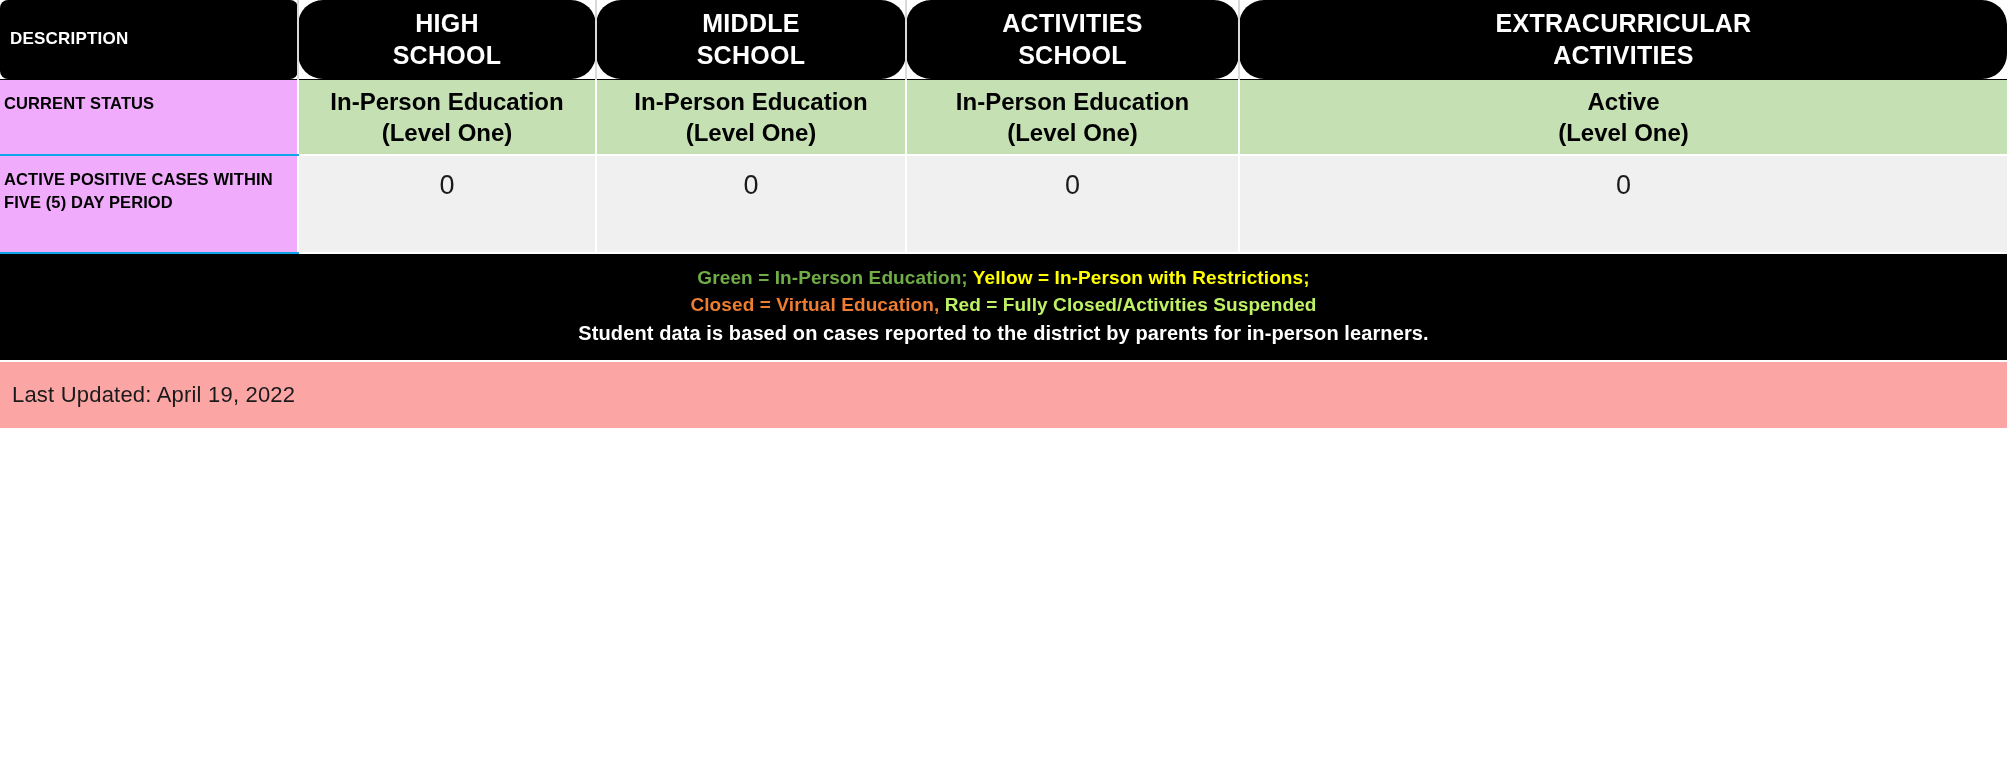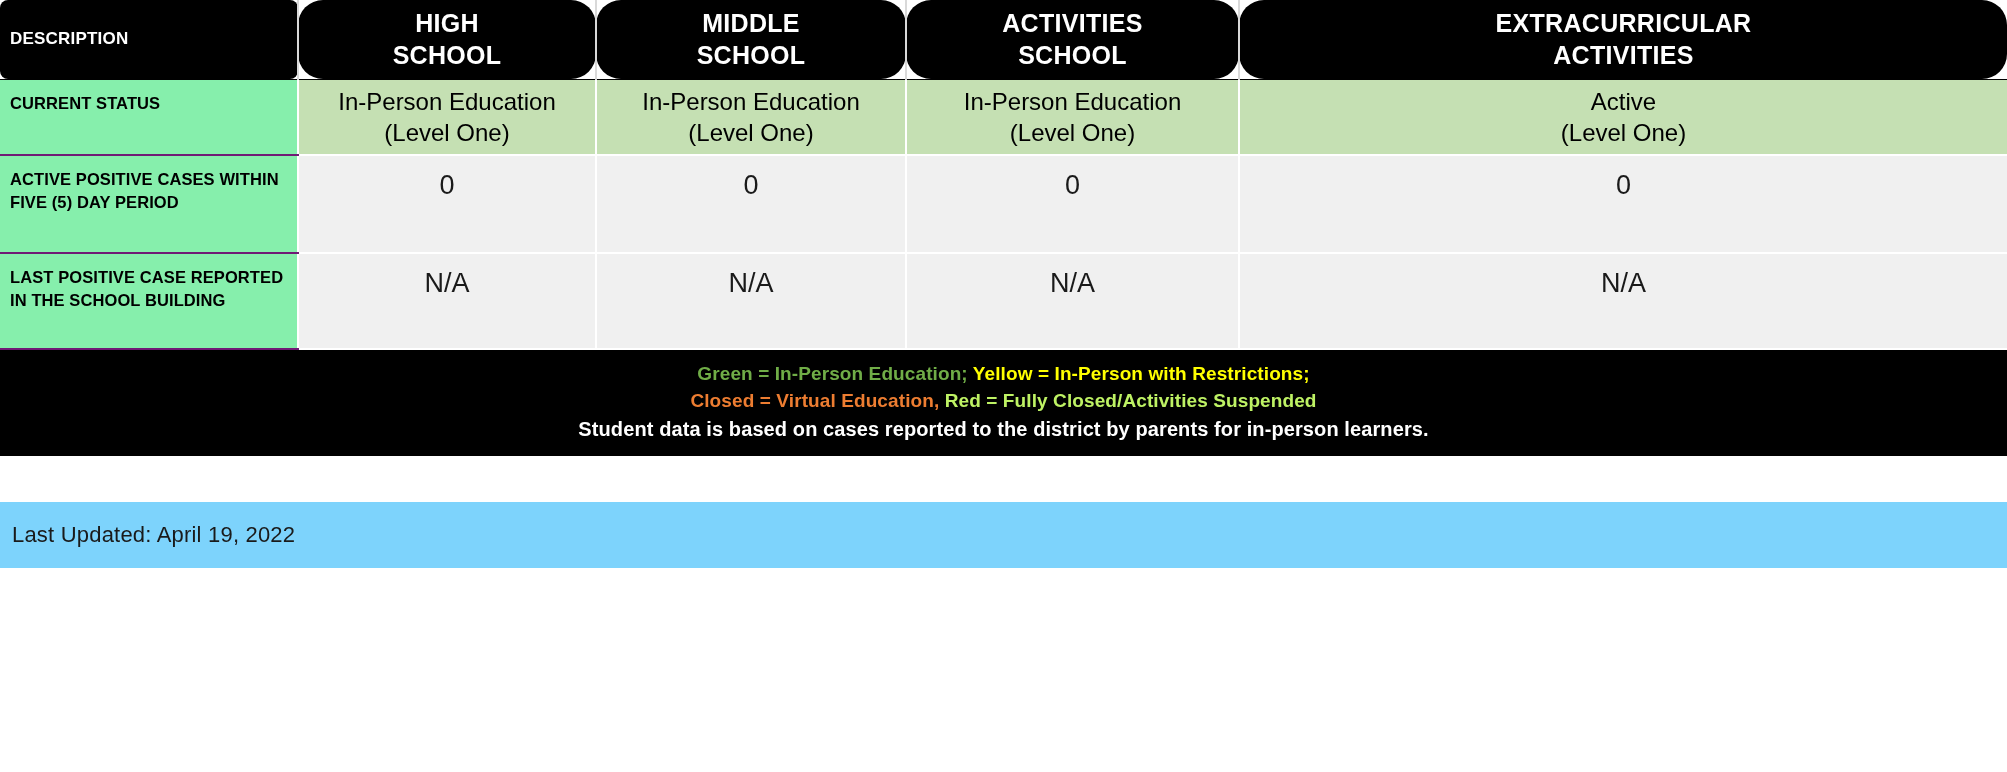--- a/index.html
+++ b/index.html
@@ -65,42 +65,42 @@
     letter-spacing: 0.3px;
     border-right: 2px solid #d9d9d9;
     border-bottom: 1px solid #000000;
     padding: 2px 6px;
     border-radius: 25px;
   }
   th.col-head.last { border-right: none; }
 
   
   td.row-label {
-    background: #86efac;
+    background: #f0abfc;
     color: #000000;
     font-size: 16.5px;
     font-weight: bold;
     line-height: 1.42;
     text-align: left;
     vertical-align: top;
-    padding: 12px 12px 10px 10px;
+    padding: 12px 12px 10px 4px;
     border-right: 2px solid #ffffff;
-    border-bottom: 2px solid #701a75;
+    border-bottom: 2px solid #0ea5e9;
     letter-spacing: 0.1px;
   }
 
   
   tr.status-row { height: 76px; }
   td.status-cell {
     background: #c5e0b3;
     color: #000000;
     text-align: center;
     vertical-align: middle;
     font-size: 24px;
-    font-weight: normal;
+    font-weight: bold;
     line-height: 1.3;
     border-right: 2px solid #ffffff;
     border-bottom: 2px solid #ffffff;
     padding: 4px 6px;
   }
   td.status-cell.last { border-right: none; }
 
   
   td.data-cell {
     background: #f0f0f0;
@@ -137,29 +137,28 @@
   .legend-line.line1 { margin-bottom: 2px; }
   .legend-line.line2 { margin-bottom: 3px; }
   .lg-green  { color: #70ad47; }
   .lg-yellow { color: #ffff00; text-align: center; }
   .lg-orange { color: #ed7d31; }
   .lg-red    { color: #bef264; }
   .lg-white  { color: #ffffff; font-size: 20px; }
 
   
   .footer-bar {
-    background: #7dd3fc;
+    background: #fca5a5;
     width: 2007px;
     box-sizing: border-box;
     height: 68px;
     display: flex;
     align-items: center;
     padding-left: 12px;
     border-top: 2px solid #ffffff;
-    margin-top: 44px;
   }
   .footer-text {
     color: #1a1a1a;
     font-size: 22px;
     font-weight: normal;
     letter-spacing: 0.2px;
   }
 </style>
 </head>
 <body>
@@ -219,27 +218,20 @@
 
 
       <tr class="active-row">
         <td class="row-label">ACTIVE POSITIVE CASES WITHIN FIVE (5) DAY PERIOD</td>
         <td class="data-cell">0</td>
         <td class="data-cell">0</td>
         <td class="data-cell">0</td>
         <td class="data-cell last">0</td>
       </tr>
 
-      <tr class="lastcase-row">
-        <td class="row-label">LAST POSITIVE CASE REPORTED IN THE SCHOOL BUILDING</td>
-        <td class="data-cell">N/A</td>
-        <td class="data-cell">N/A</td>
-        <td class="data-cell">N/A</td>
-        <td class="data-cell last">N/A</td>
-      </tr>
 
     </tbody>
   </table>
 
   <div class="legend-band">
     <div class="legend-line line1"><span class="lg-green">Green</span><span class="lg-green"> = In-Person Education;</span> <span class="lg-yellow">Yellow</span><span class="lg-yellow"> = In-Person with Restrictions;</span></div>
     <div class="legend-line line2"><span class="lg-orange">Closed</span><span class="lg-orange"> = Virtual Education,</span> <span class="lg-red">Red</span><span class="lg-red"> = Fully Closed/Activities Suspended</span></div>
     <div class="legend-line lg-white">Student data is based on cases reported to the district by parents for in-person learners.</div>
   </div>
 

